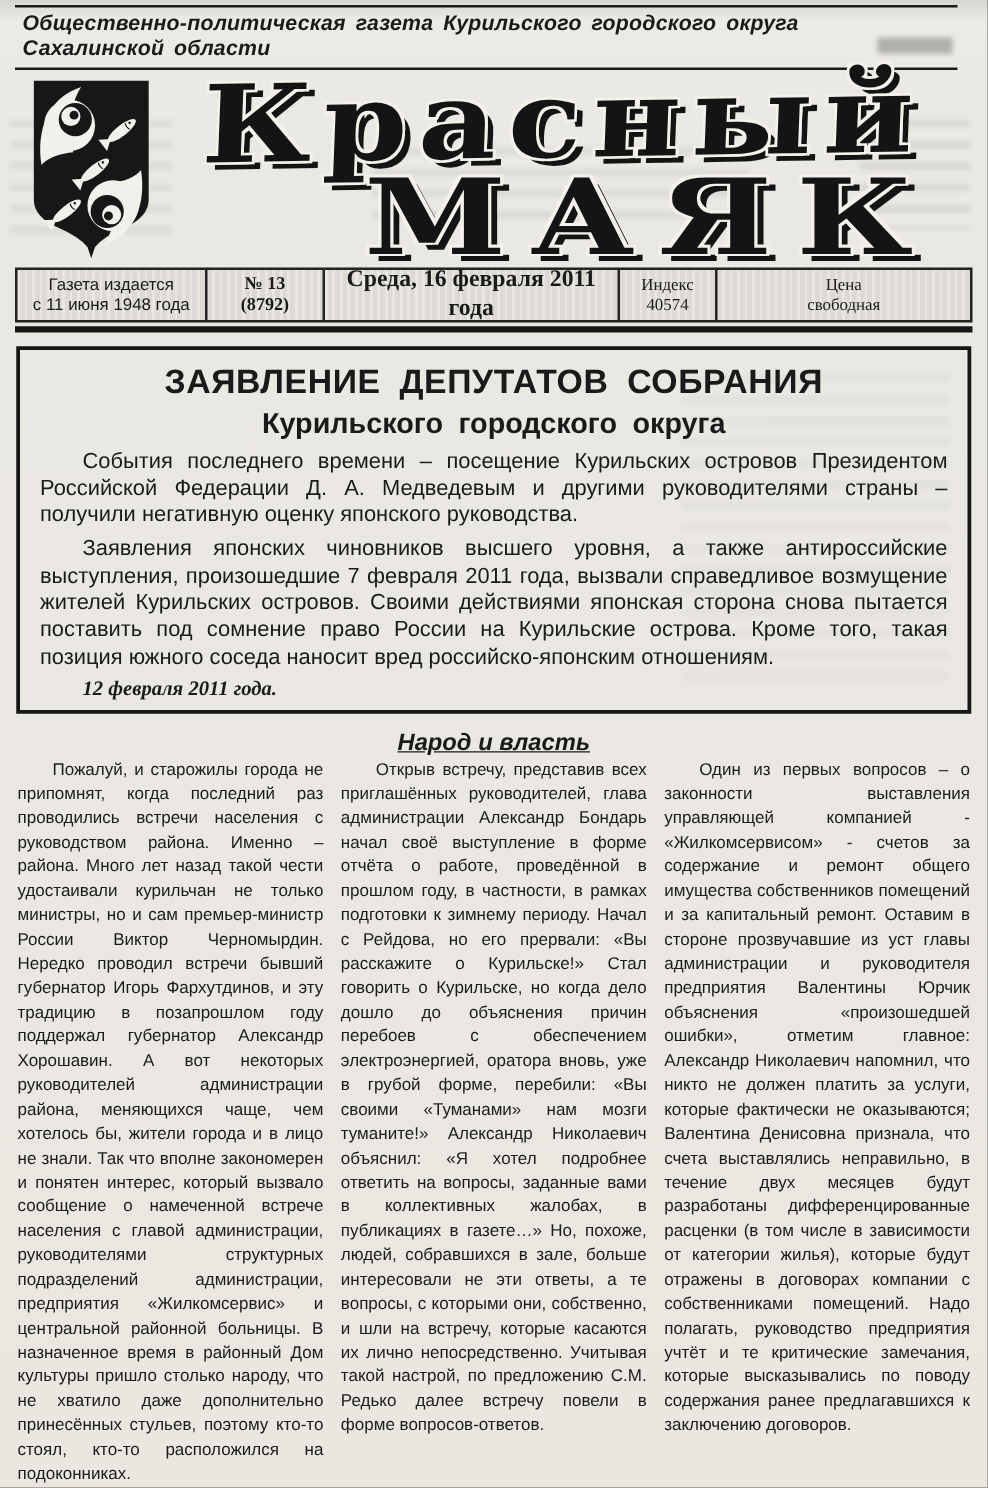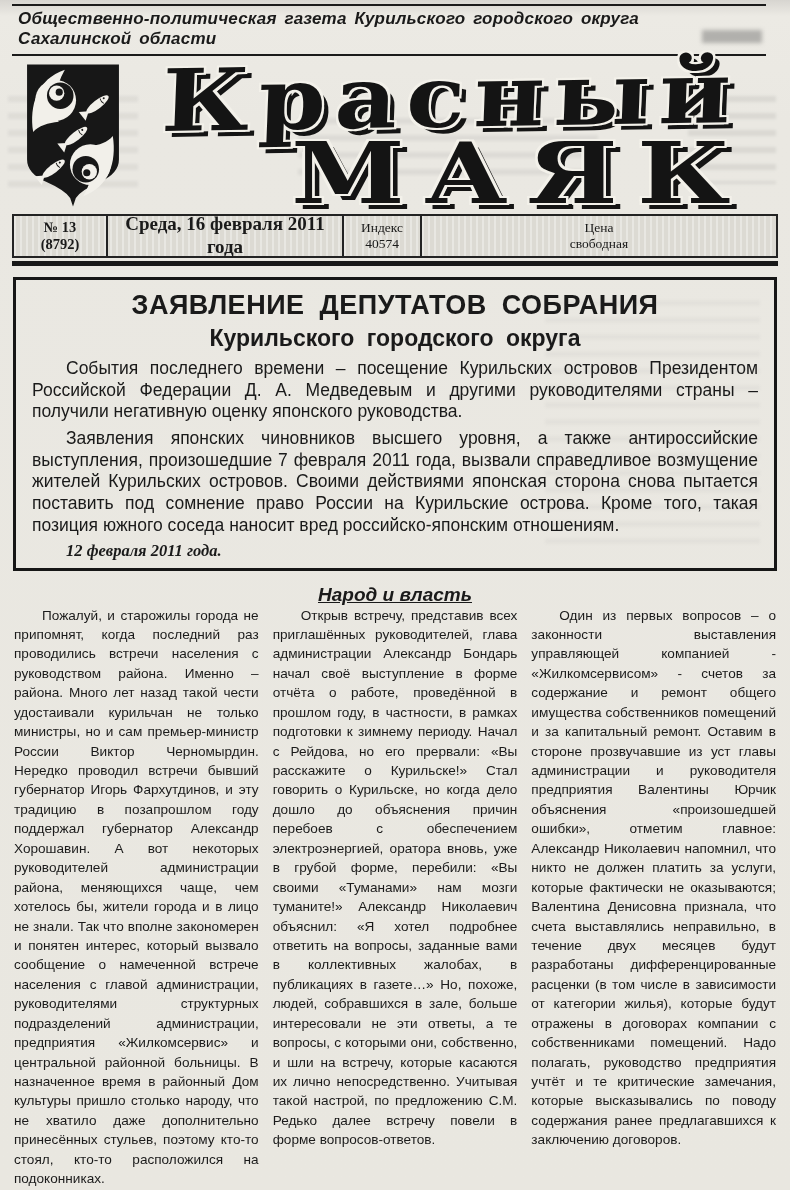--- a/index.html
+++ b/index.html
@@ -179,20 +179,24 @@
           <circle cx="8.5" cy="-1" r="1" fill="#171717"></circle>
         </g>
       </svg>
       <div class="title-wrap">
         <div class="title1">Красный</div>
         <div class="title2">МАЯК</div>
       </div>
     </div>
 
     <div class="infobar">
+      <div class="cell c1">
+        <span>Газета издается</span>
+        <span>с 11 июня 1948 года</span>
+      </div>
       <div class="cell c2">
         <span>№ 13</span>
         <span>(8792)</span>
       </div>
       <div class="cell c3">
         <span>Среда, 16 февраля 2011 года</span>
       </div>
       <div class="cell c5">
         <span>Индекс</span>
         <span>40574</span>

